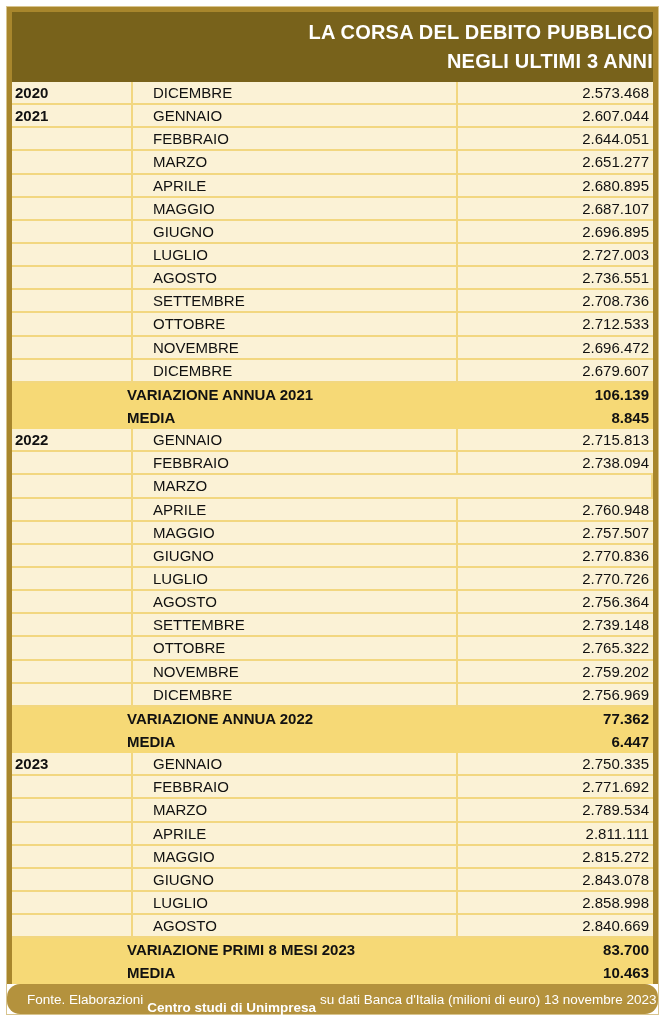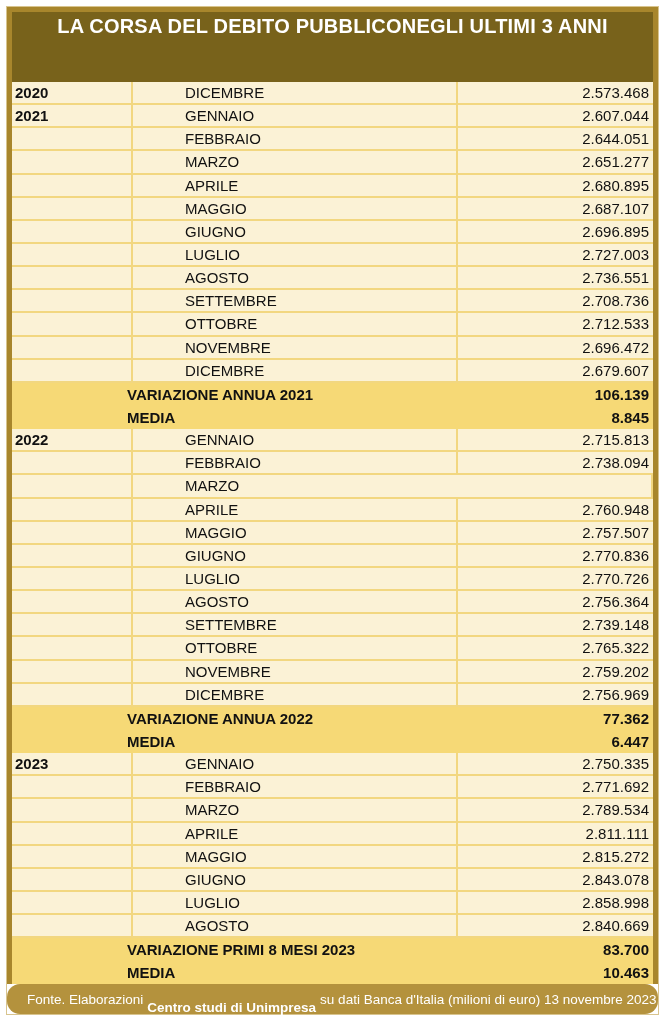--- a/index.html
+++ b/index.html
@@ -5,31 +5,31 @@
   html,body{margin:0;padding:0;}
   body{
     width:665px;height:1024px;background:#ffffff;
     font-family:"Liberation Sans",sans-serif;color:var(--ink,#111);
   }
   .canvas{box-sizing:border-box;width:665px;height:1024px;padding:6px;}
   .frame{border:1px solid var(--frame-light,#D8C48E);}
   .main{border:5px solid var(--gold,#A8862C);border-bottom:none;}
   .title{
     background:var(--title-bg,#78621B);color:var(--title-ink,#fff);
-    height:70px;display:flex;justify-content:center;
+    height:70px;display:flex;flex-direction:column;justify-content:center;
     text-align:right;font-weight:bold;font-size:20px;line-height:1.45;
     letter-spacing:.2px;
   }
   .tbody{background:var(--row-bg,#FBF2D6);text-align:center;}
   .row{display:flex;height:23.15px;box-sizing:border-box;font-size:15px;}
   .row.data{border-bottom:2px solid var(--line,#F2D780);}
   .row.data:last-of-type{border-bottom:none;}
   .cell{display:flex;align-items:center;box-sizing:border-box;align-self:stretch;}
   .cell.year{width:121px;padding-left:3px;font-weight:bold;border-right:2px solid var(--line,#F2D780);}
-  .cell.month{flex:1;padding-left:52px;border-right:2px solid var(--line,#F2D780);}
+  .cell.month{flex:1;padding-left:20px;border-right:2px solid var(--line,#F2D780);}
   .cell.value{width:195px;justify-content:flex-end;padding-right:4px;}
   .row.summary{background:var(--highlight,#F6D976);font-weight:bold;}
   .row.summary .slabel{flex:1;padding-left:115px;display:flex;align-items:center;}
   .footer{
     background:var(--footer-bg,#B4923D);color:#fff;height:30px;
     display:flex;align-items:center;padding-left:20px;font-size:13.5px;
     white-space:nowrap;
     border-radius:13px;
   }
   .footer b{margin:16px 4px 0 4px;font-weight:bold;}

